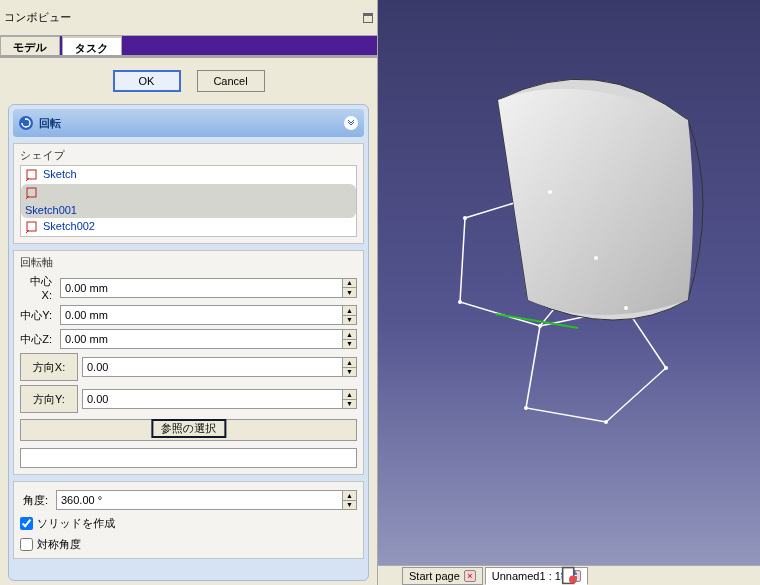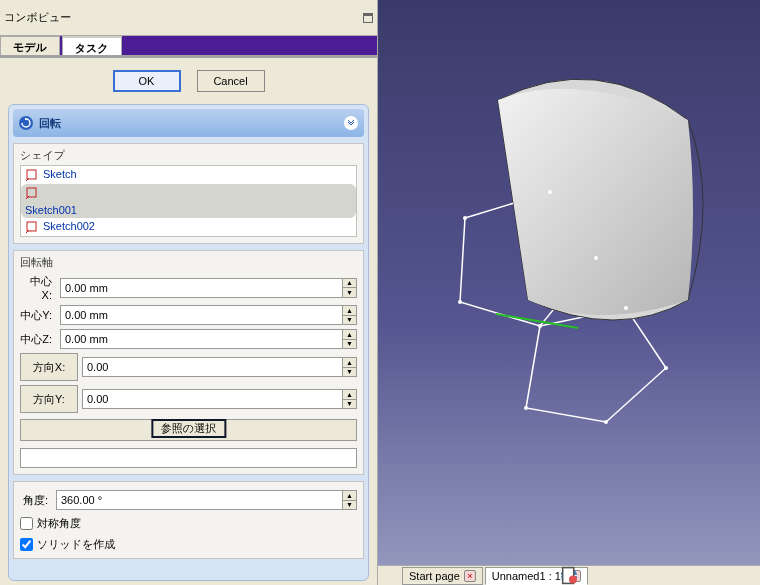--- a/index.html
+++ b/index.html
@@ -183,26 +183,26 @@
           <span class="form-label" style="width:32px">角度:</span>
           <div class="spin">
             <input class="spin-input" value="360.00 °" style="">
             <div class="spin-btns">
                 <div class="spin-btn">▲</div>
                 <div class="spin-btn">▼</div>
               </div>
           </div>
         </div>
         <div class="checkbox-row">
+          <input type="checkbox" class="checkbox" checked="" style="">
+          <span>ソリッドを作成</span>
+        </div>
+        <div class="checkbox-row">
           <input type="checkbox" class="checkbox" style="">
           <span>対称角度</span>
-        </div>
-        <div class="checkbox-row">
-          <input type="checkbox" class="checkbox" checked="" style="">
-          <span>ソリッドを作成</span>
         </div>
       </div>
 
     </div>
   </div>
 </div>
 
 <div class="viewport">
   <svg viewBox="0 0 382 585">
 

